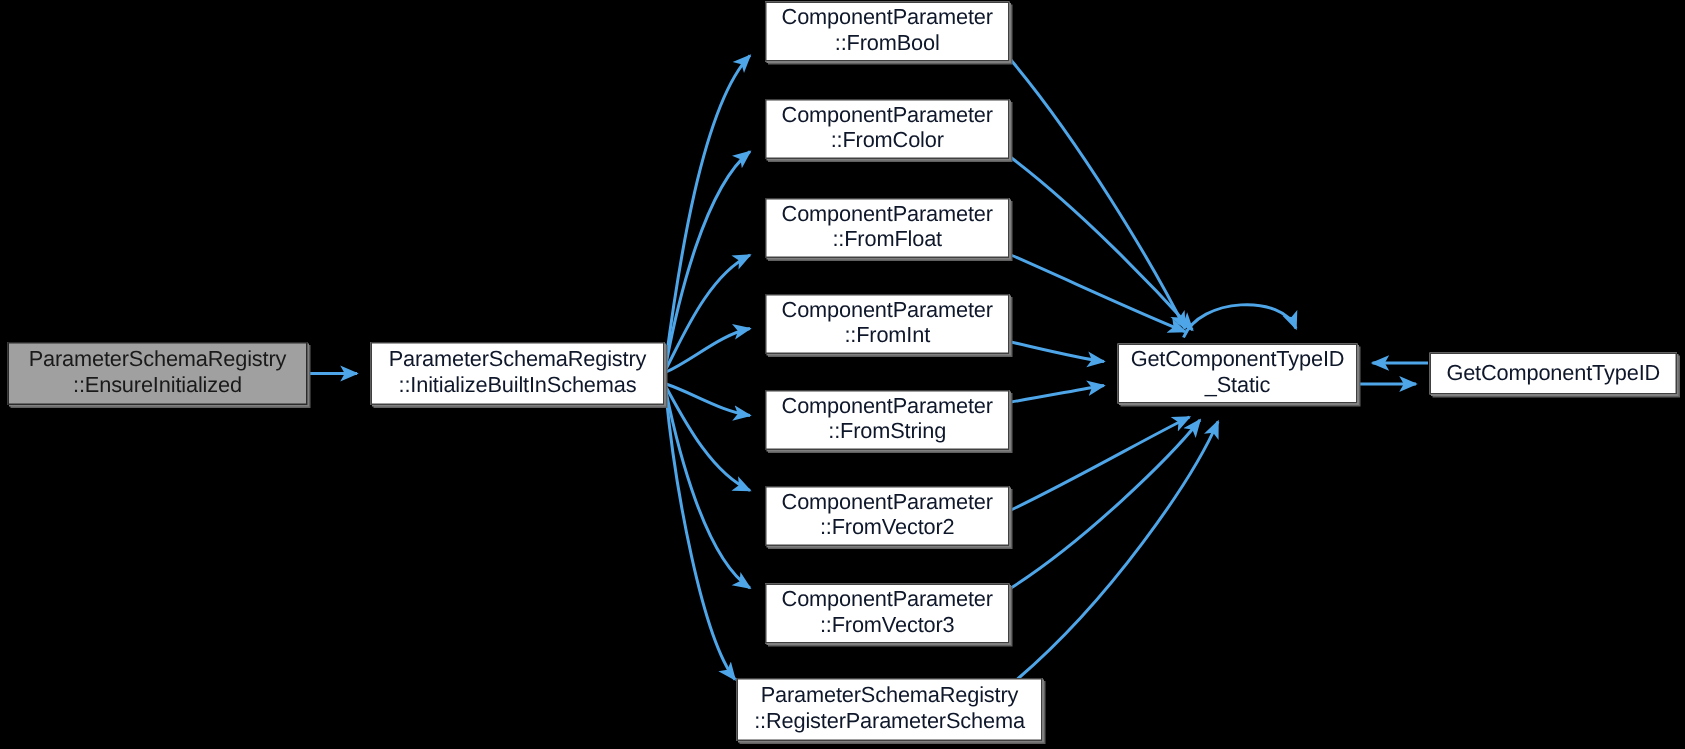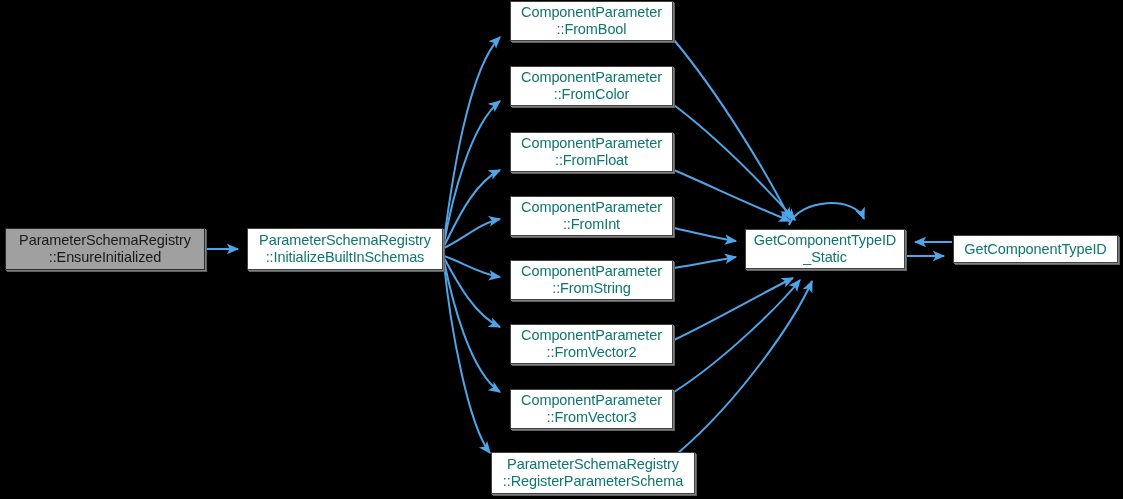--- a/index.html
+++ b/index.html
@@ -26,21 +26,21 @@
   .node {
     position: absolute;
     box-sizing: border-box;
     display: flex;
     align-items: center;
     justify-content: center;
     text-align: center;
     background: #ffffff;
     border: 1px solid #404040;
     box-shadow: 1px 1px 0 0 #808080, 2px 2px 0 0 #606060;
-    color: #0f766e;
+    color: #0f172a;
     font-size: 14.5px;
     line-height: 17px;
     letter-spacing: -0.1px;
     white-space: pre-line;
     z-index: 3;
   }
   .node.highlight {
     background: #a0a0a0;
     border: 1px solid #2b2b2b;
     color: #1a1a1a;

